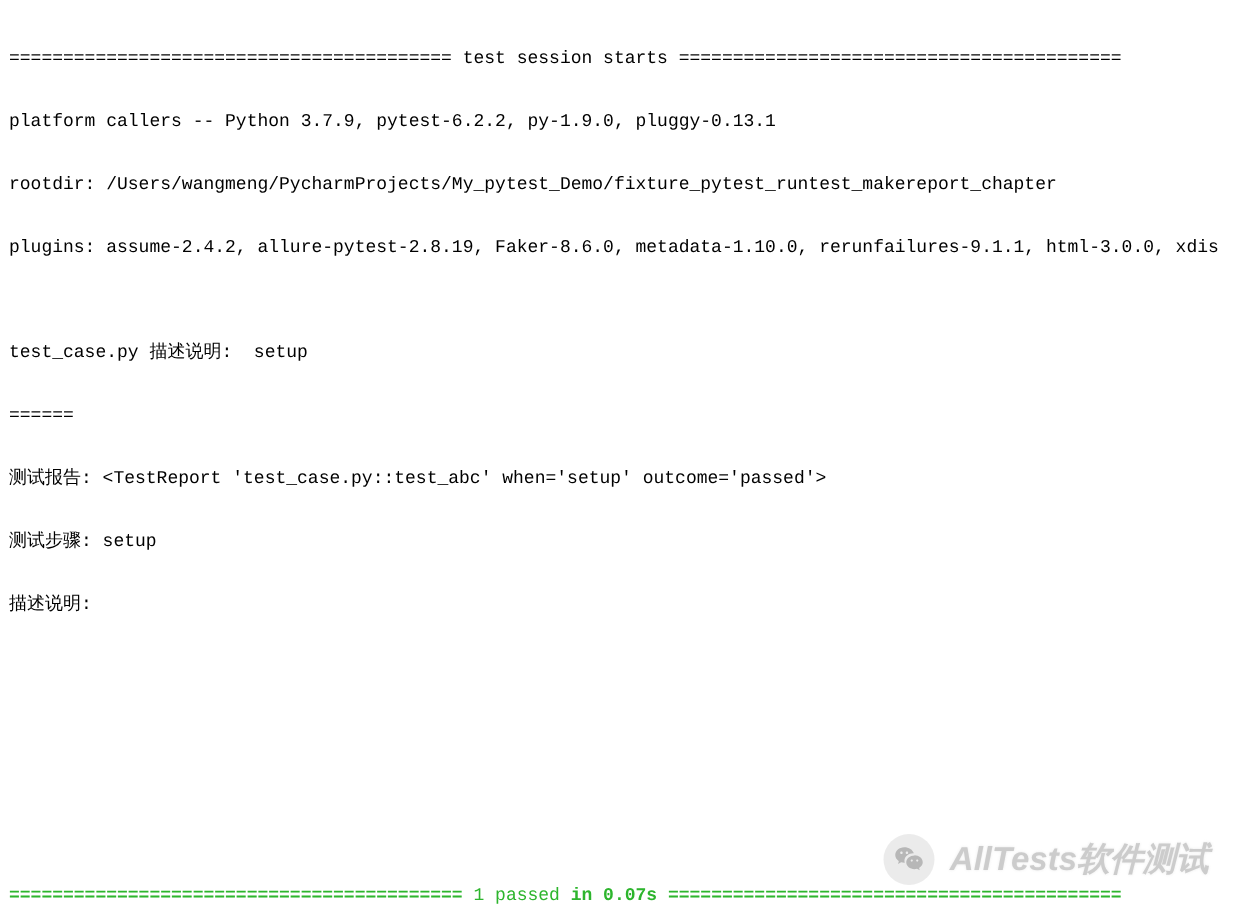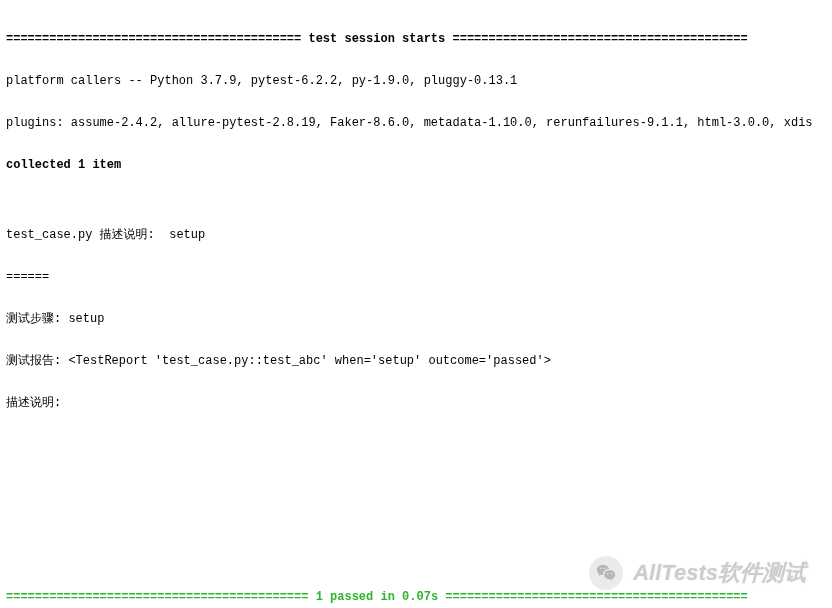--- a/index.html
+++ b/index.html
@@ -1,38 +1,38 @@
 <!DOCTYPE html>
 <html><head>
 <meta charset="utf-8">
 <style>
   html,body{margin:0;padding:0;background:#fff;width:832px;height:608px;overflow:hidden;
     font-family:Menlo,Monaco,Consolas,"Courier New",monospace;font-size:12px;line-height:14px;color:#000;}
   .term{padding:4px 4px 0 6px;white-space:pre;}
-  .bold{font-weight:700;}
+  .bold{font-weight:400;}
   .pass-line{position:absolute;left:0;right:0;bottom:4px;padding:0 6px;color:#2db52d;font-weight:700;white-space:pre;}
   .watermark{position:absolute;right:26px;bottom:18px;display:flex;align-items:center;gap:10px;opacity:.42;
     font-family:"PingFang SC","Microsoft YaHei",sans-serif;}
   .wm-circle{width:34px;height:34px;border-radius:50%;background:rgba(120,120,120,.35);display:flex;align-items:center;justify-content:center;}
   .wm-circle svg{width:22px;height:22px;fill:#555;}
   .wm-text{font-size:22px;font-style:italic;font-weight:600;color:#888;text-shadow:0 0 2px #ccc;}
 </style>
 </head>
 <body>
 
 <div class="term">
   <div class="bold">========================================= test session starts =========================================</div>
   <div>platform callers -- Python 3.7.9, pytest-6.2.2, py-1.9.0, pluggy-0.13.1</div>
+  <div>rootdir: /Users/wangmeng/PycharmProjects/My_pytest_Demo/fixture_pytest_runtest_makereport_chapter</div>
   <div>plugins: assume-2.4.2, allure-pytest-2.8.19, Faker-8.6.0, metadata-1.10.0, rerunfailures-9.1.1, html-3.0.0, xdis</div>
-  <div class="bold">collected 1 item</div>
   <div></div>
   <div>test_case.py 描述说明:  setup</div>
   <div>======</div>
+  <div>测试报告: &lt;TestReport 'test_case.py::test_abc' when='setup' outcome='passed'&gt;</div>
   <div>测试步骤: setup</div>
-  <div>测试报告: &lt;TestReport 'test_case.py::test_abc' when='setup' outcome='passed'&gt;</div>
   <div>描述说明:</div>
   
   <div></div>
   
   
   
   
   
   
   

